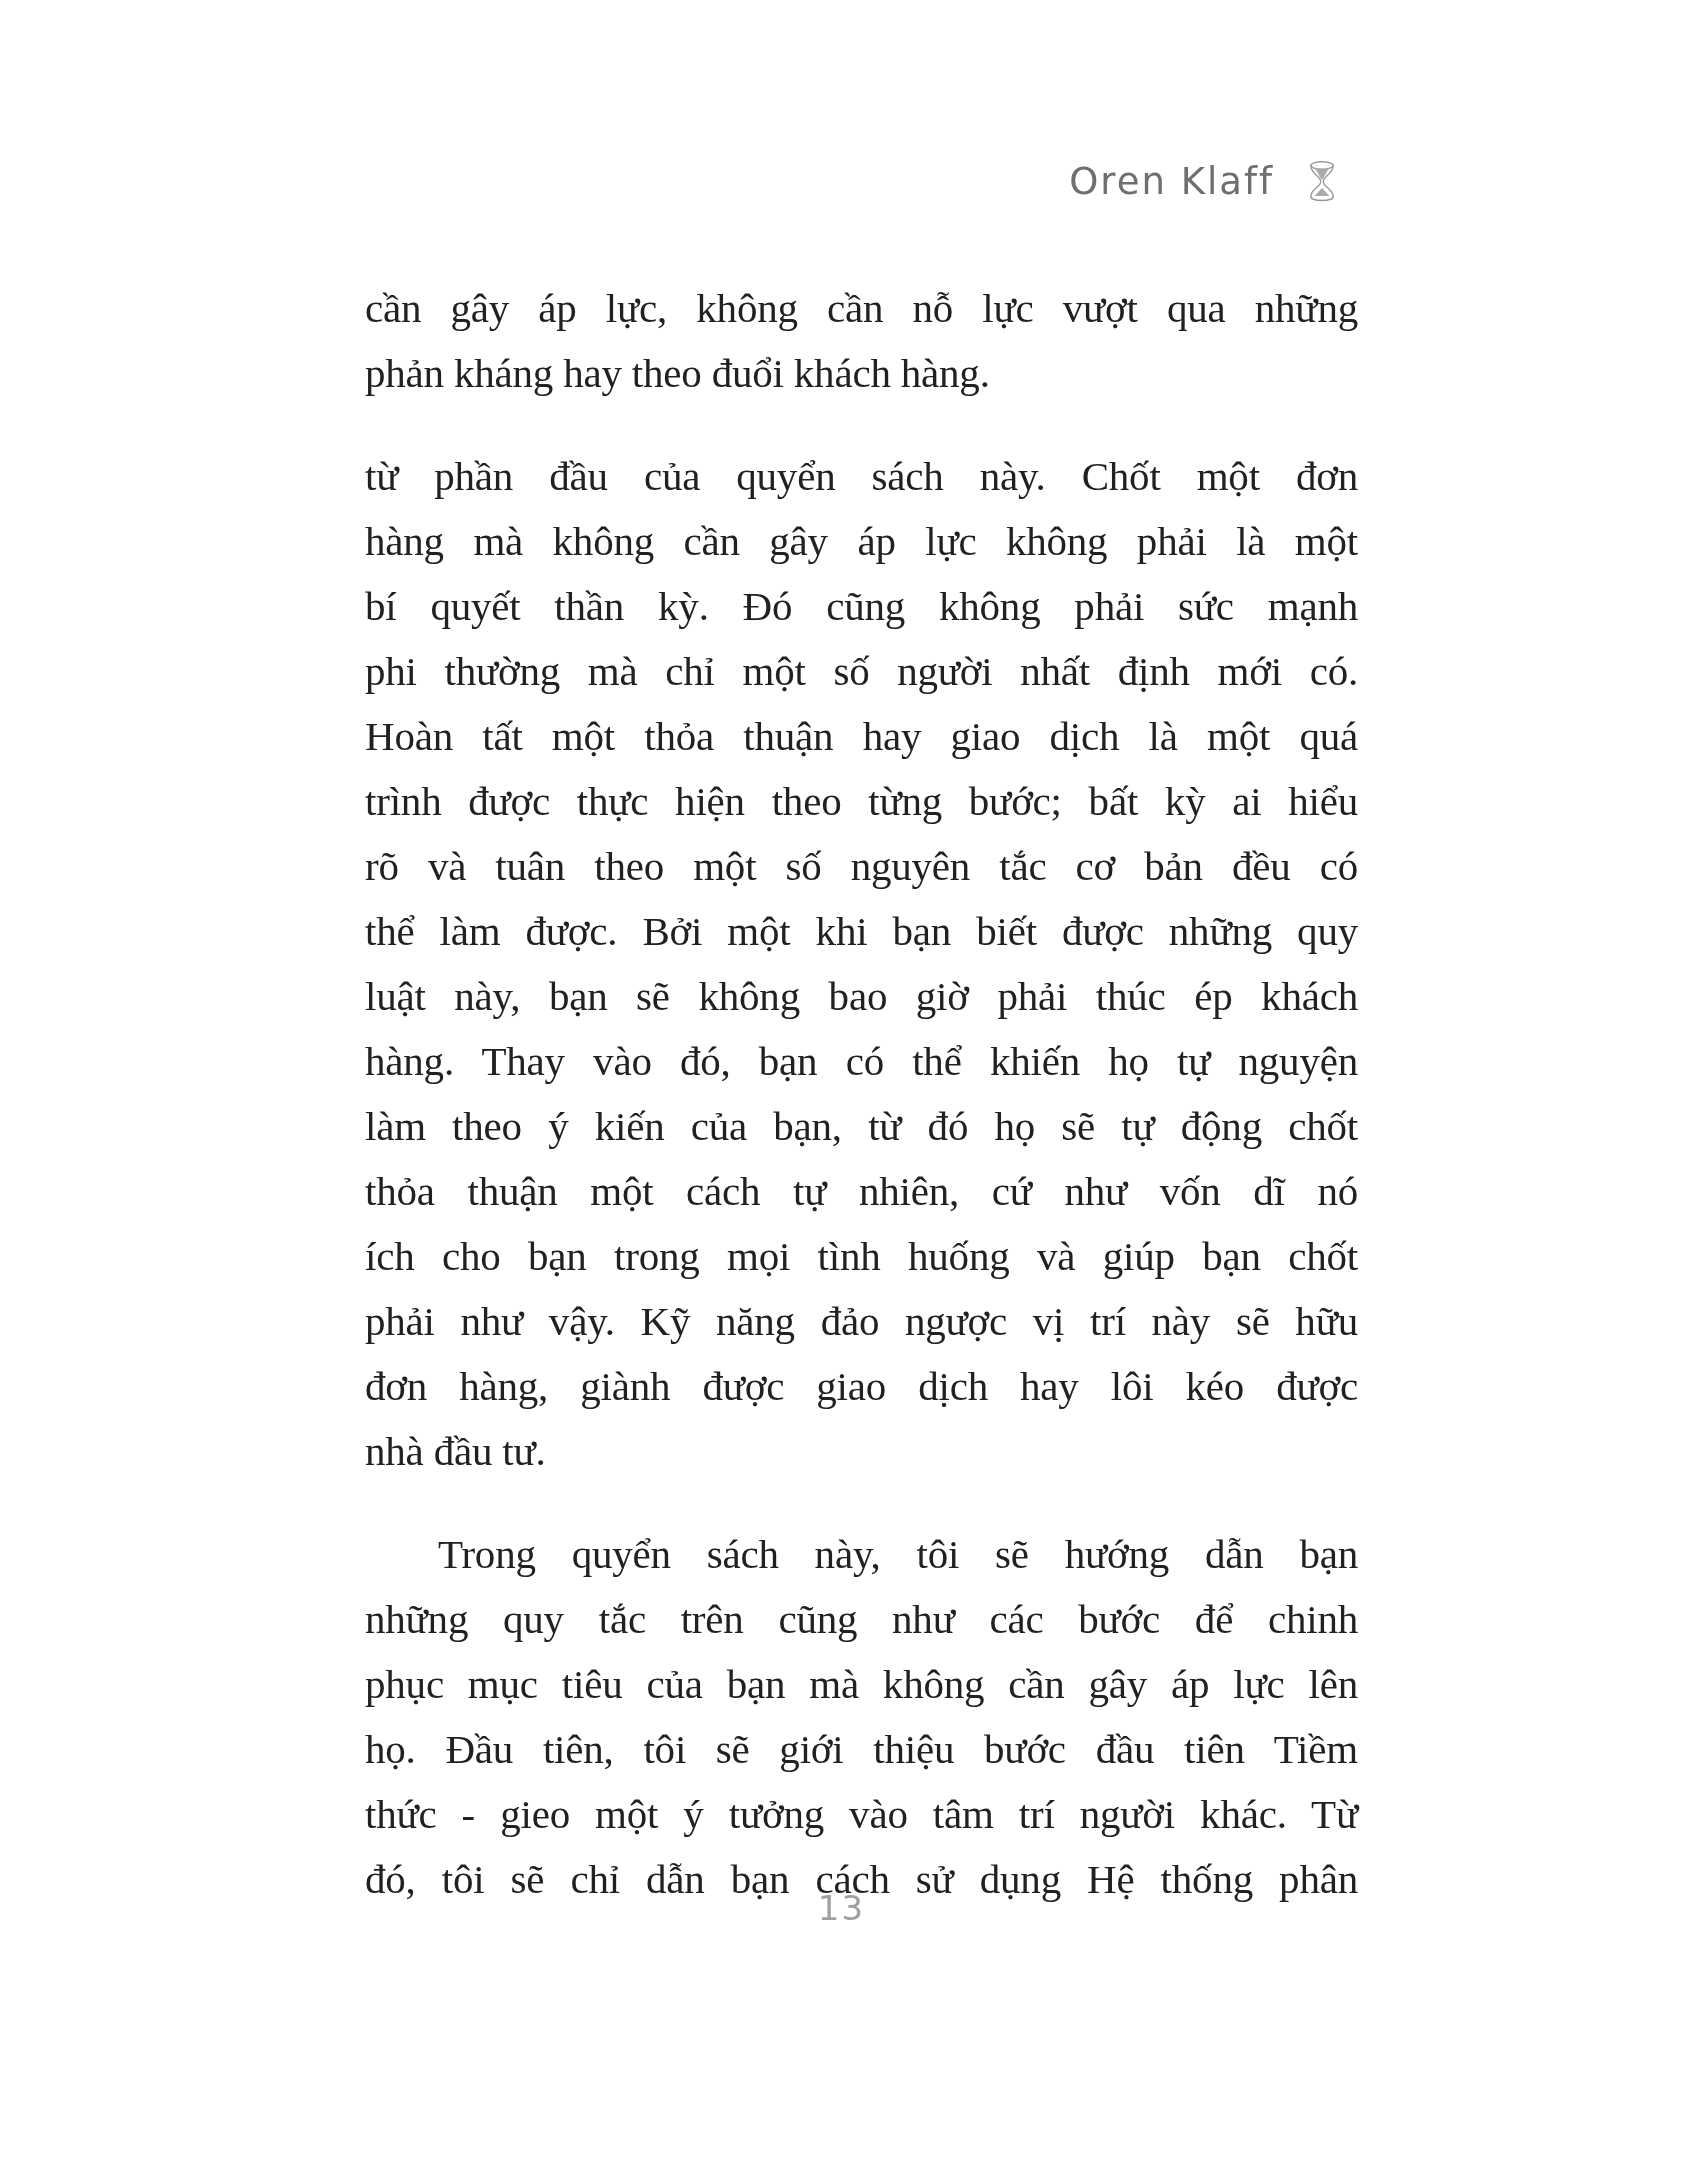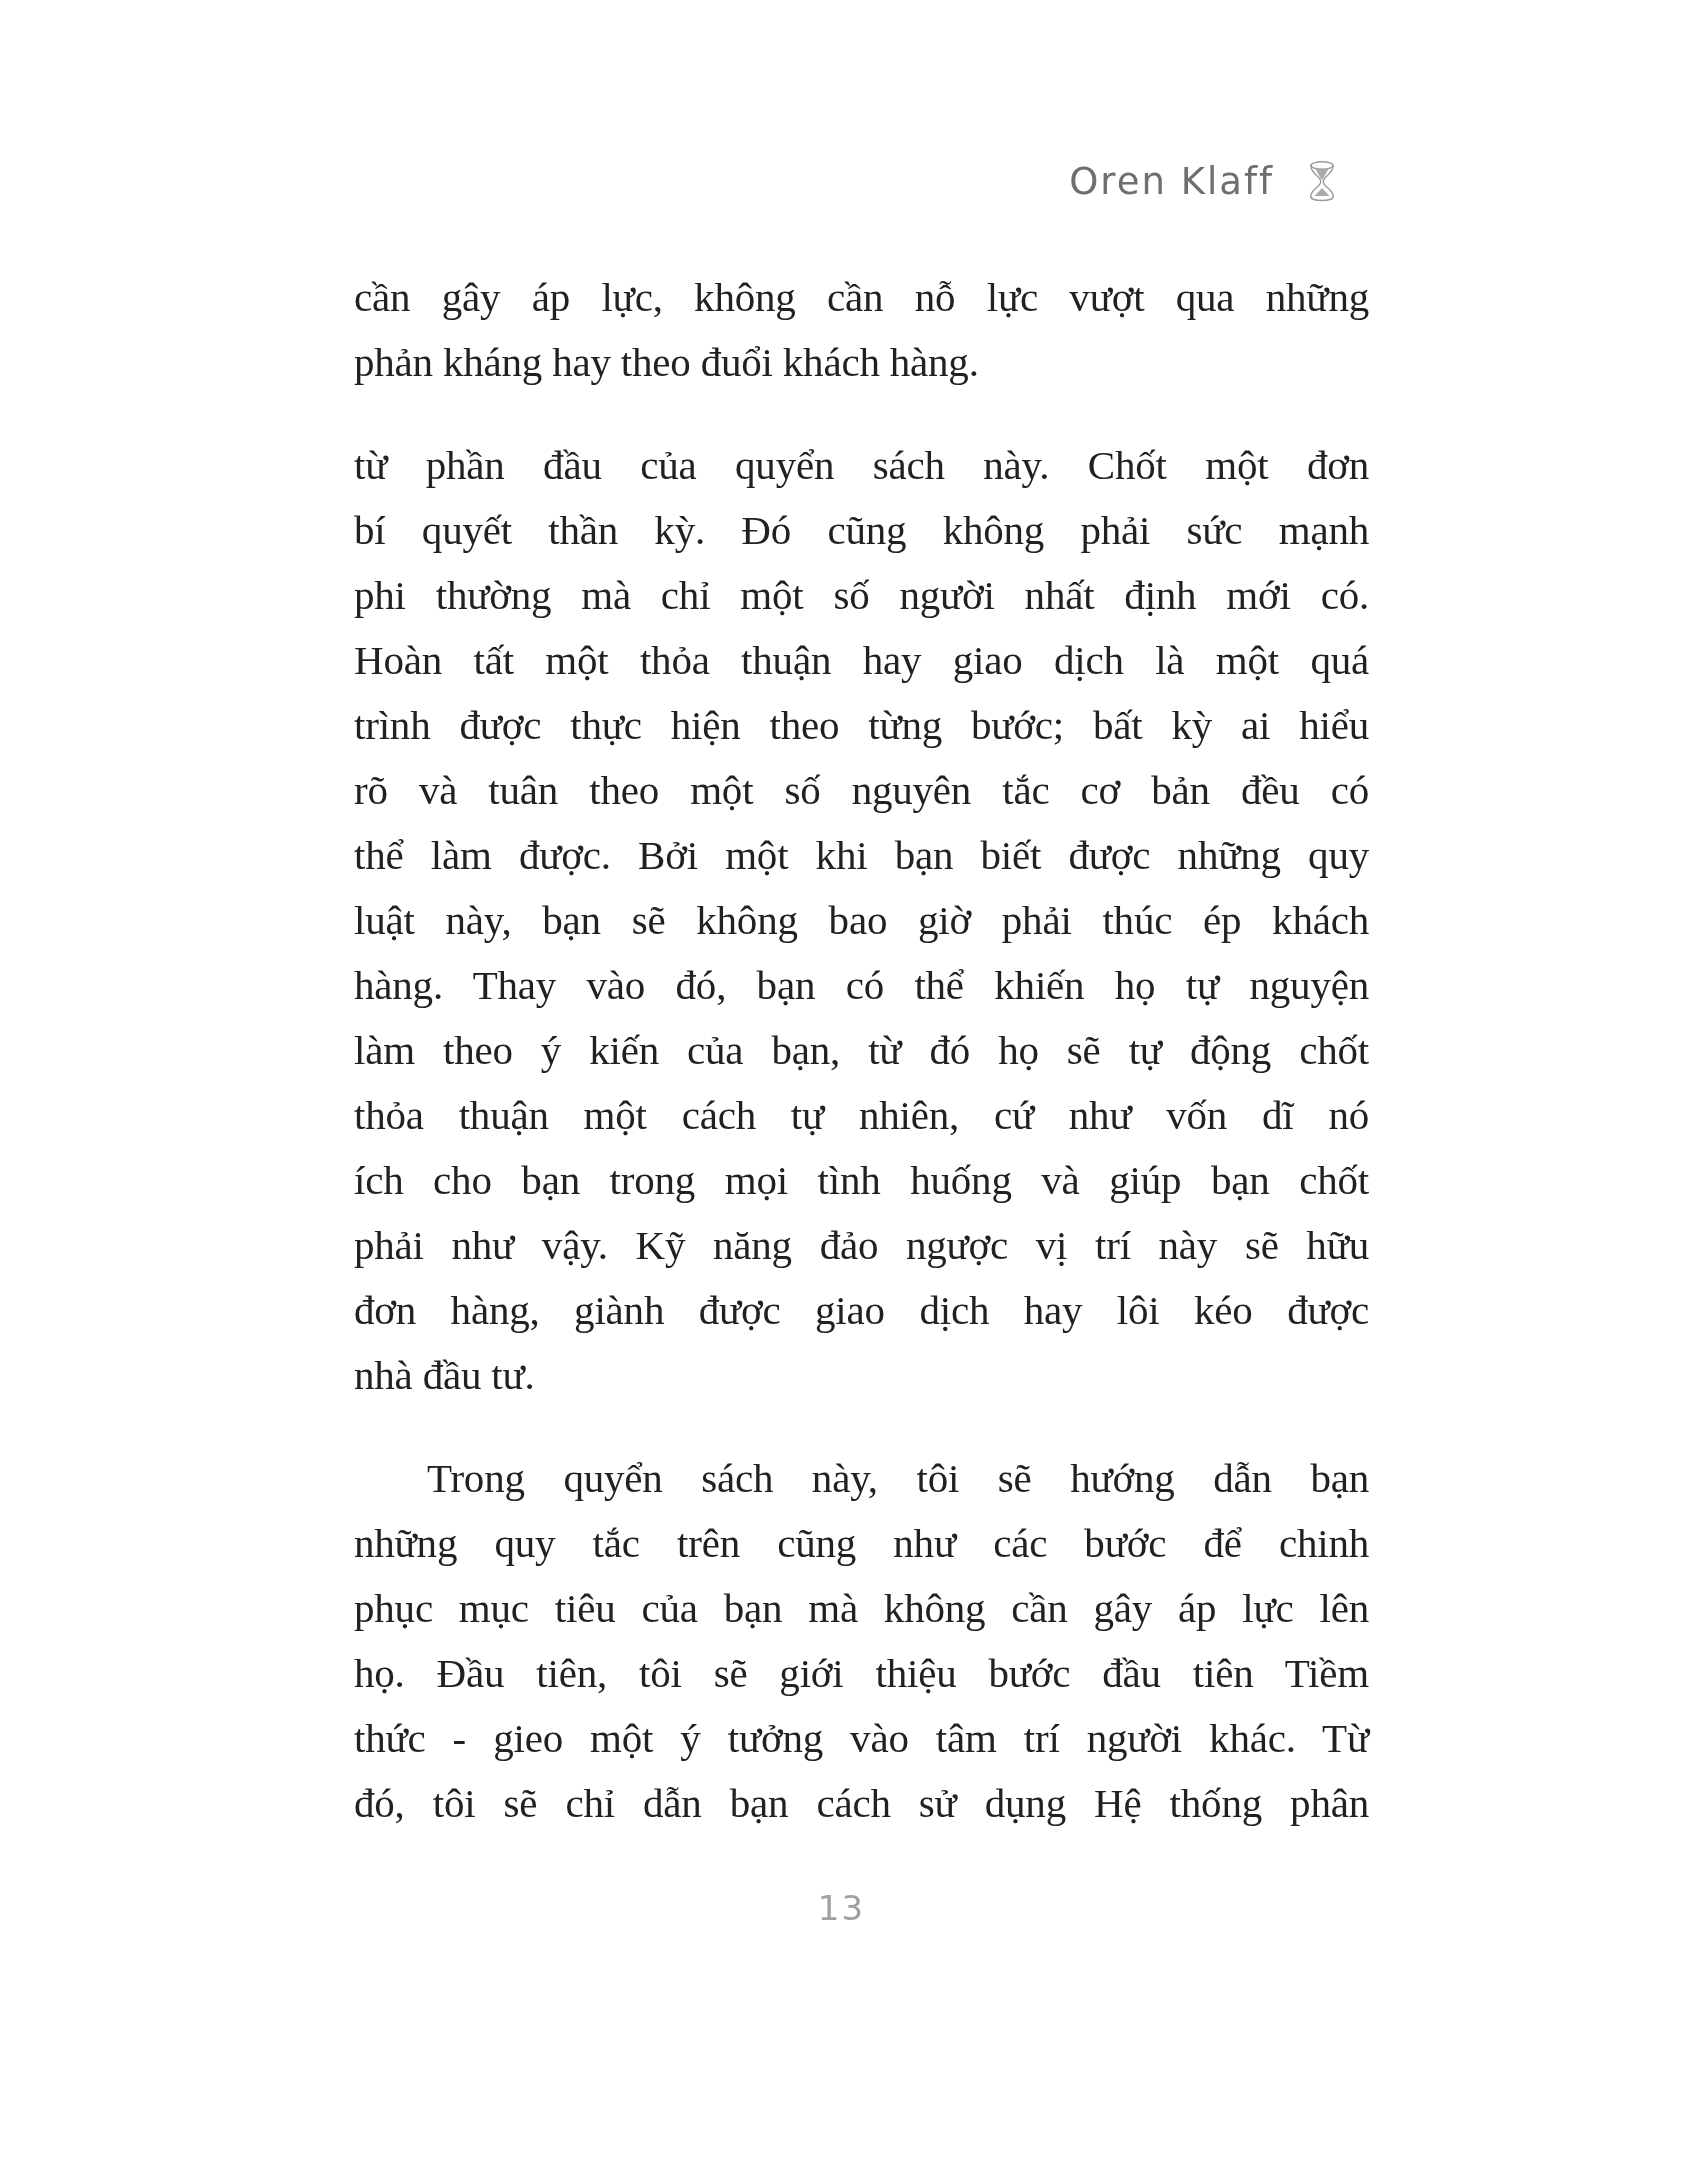--- a/index.html
+++ b/index.html
@@ -40,21 +40,21 @@
   .body-text {
     position: absolute;
     left: 354px;
     top: 265px;
     width: 1015px;
     font-size: 41px;
     line-height: 65px;
     letter-spacing: -0.2px;
     color: #212121;
   }
-  .paragraph { margin: 0; }
+  .paragraph { margin: 11px; }
   .paragraph + .paragraph { margin-top: 38px; }
   .line {
     text-align: justify;
     text-align-last: justify;
     white-space: normal;
   }
   .line.line-left { text-align-last: left; }
   .line.line-indent { text-indent: 73px; }
   
   .page-number {
@@ -88,20 +88,21 @@
     </span>
   </div>
 
   <div class="body-text">
       <div class="paragraph">
         <div class="line">cần gây áp lực, không cần nỗ lực vượt qua những</div>
         <div class="line line-left">phản kháng hay theo đuổi khách hàng.</div>
       </div>
       <div class="paragraph">
         <div class="line">từ phần đầu của quyển sách này. Chốt một đơn</div>
+        <div class="line">hàng mà không cần gây áp lực không phải là một</div>
         <div class="line">bí quyết thần kỳ. Đó cũng không phải sức mạnh</div>
         <div class="line">phi thường mà chỉ một số người nhất định mới có.</div>
         <div class="line">Hoàn tất một thỏa thuận hay giao dịch là một quá</div>
         <div class="line">trình được thực hiện theo từng bước; bất kỳ ai hiểu</div>
         <div class="line">rõ và tuân theo một số nguyên tắc cơ bản đều có</div>
         <div class="line">thể làm được. Bởi một khi bạn biết được những quy</div>
         <div class="line">luật này, bạn sẽ không bao giờ phải thúc ép khách</div>
         <div class="line">hàng. Thay vào đó, bạn có thể khiến họ tự nguyện</div>
         <div class="line">làm theo ý kiến của bạn, từ đó họ sẽ tự động chốt</div>
         <div class="line">thỏa thuận một cách tự nhiên, cứ như vốn dĩ nó</div>

